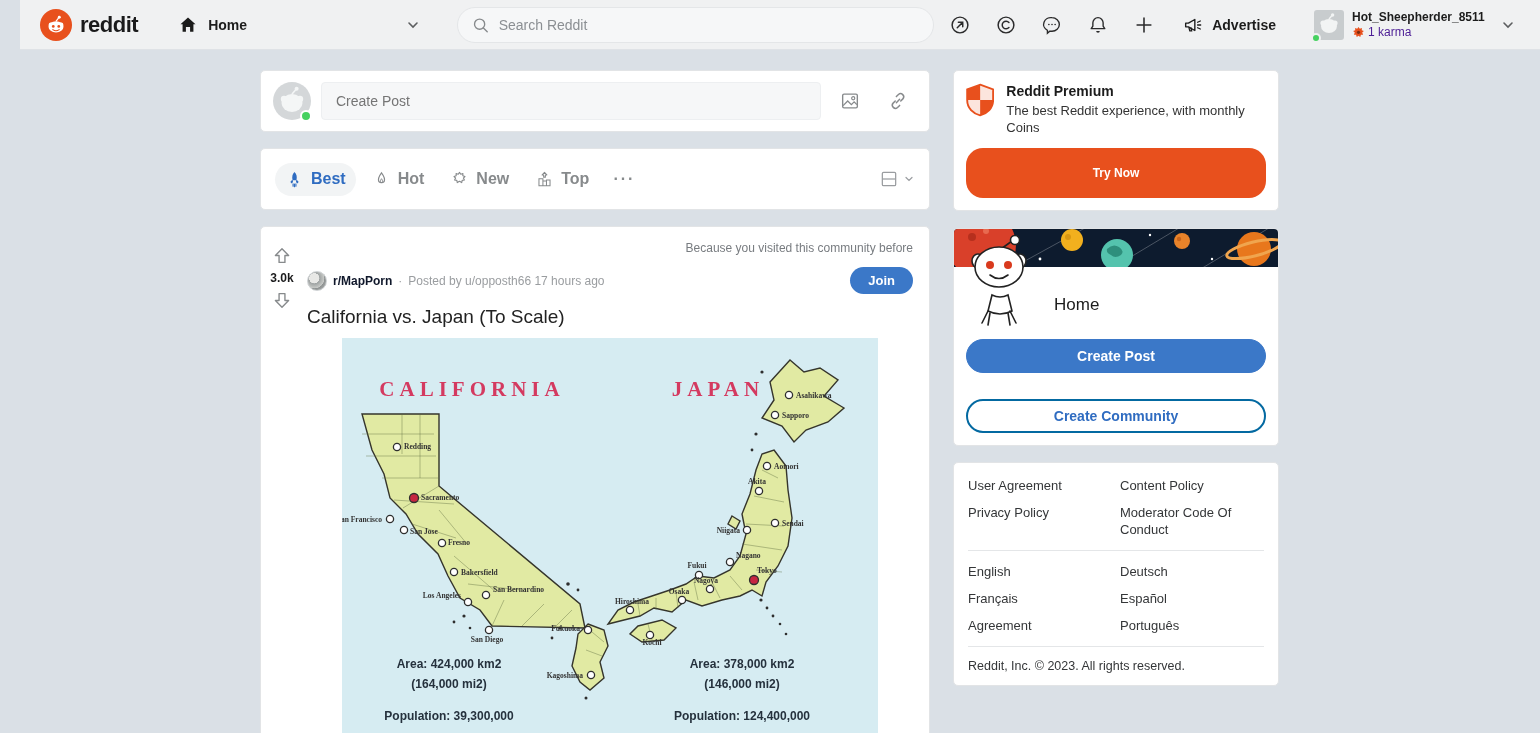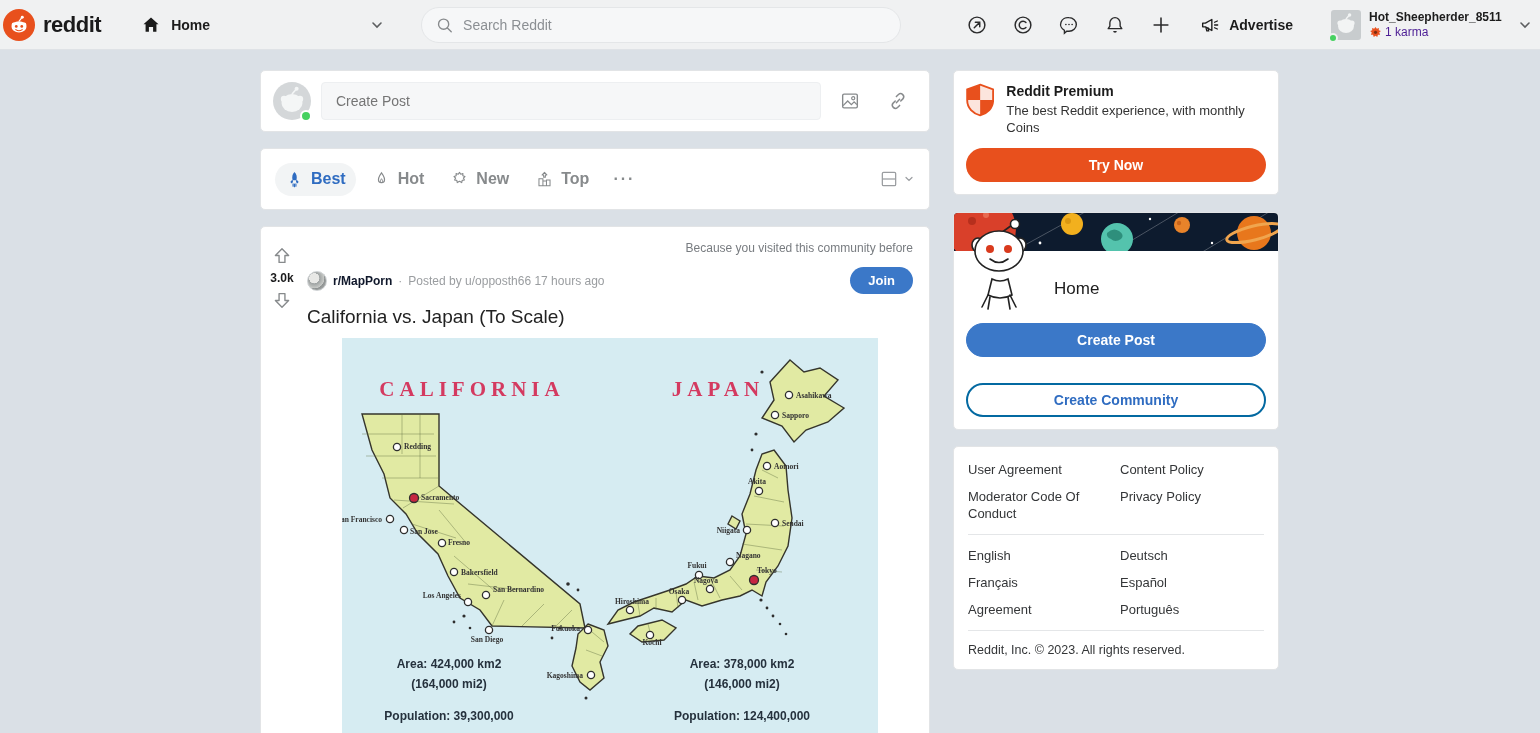--- a/index.html
+++ b/index.html
@@ -1,21 +1,21 @@
 <!DOCTYPE html>
 <html><head>
 <meta charset="utf-8">
 <style>
   * { margin:0; padding:0; box-sizing:border-box; }
   html,body { width:1540px; height:733px; overflow:hidden; }
   body { font-family:"Liberation Sans", sans-serif; background:#dae0e6; color:#1c1c1c; }
 
   
   .topnav { height:50px; background:#f0f1f2; border-bottom:1px solid #dfe2e6;
-            display:flex; align-items:center; padding:0 3px; gap:8px; position:relative; z-index:5; }
+            display:flex; align-items:center; padding:0 20px; gap:8px; position:relative; z-index:5;margin-left:20px; }
   .logo-wrap { display:flex; align-items:center; gap:8px; margin-right:24px; }
   .logo-circle { width:32px; height:32px; border-radius:50%; background:#e8501d; display:flex; align-items:center; justify-content:center; }
   .logo-word { font-size:22px; font-weight:bold; letter-spacing:-0.5px; color:#1a1a1b; }
   .home-select { display:flex; align-items:center; width:260px; height:36px; padding:0 8px; border-radius:4px; cursor:pointer; }
   .home-label { font-weight:bold; font-size:14px; margin-left:10px; }
   .home-chevron { margin-left:auto; color:#5c5e60; }
   .searchbar { display:flex; align-items:center; gap:10px; width:480px; height:36px;
                background:#f6f7f8; border:1px solid #e4e6e8; border-radius:18px; padding:0 14px; margin-left:20px; }
   .searchbar input { border:none; outline:none; background:transparent; font-size:14px; width:100%;
                      font-family:"Liberation Sans", sans-serif; color:#1c1c1c; }
@@ -84,22 +84,22 @@
   .city-dot.capital { fill:#c62641; }
   .city-label { font-family:"Liberation Serif", serif; font-size:7.5px; font-weight:bold; fill:#333; }
   .map-stat { font-size:12px; font-weight:bold; fill:#25313d; text-anchor:middle; font-family:"Liberation Sans", sans-serif; }
   .islet { fill:#2e2e2e; }
 
   
   .premium-card { padding:12px; margin-bottom:17px; }
   .premium-row { display:flex; gap:12px; }
   .premium-title { font-size:14px; font-weight:bold; margin-bottom:3px; }
   .premium-sub { font-size:13px; line-height:17px; color:#333; }
-  .try-now-btn { width:100%; height:34px; margin-top:12px; background:#e8501d; border:none; border-radius:17px;
-                 color:#fff; font-size:14px; font-weight:bold; cursor:pointer; font-family:"Liberation Sans", sans-serif; }
+  .try-now-btn { width:100%; height:50px; margin-top:12px; background:#e8501d; border:none; border-radius:17px;
+                 color:#fff; font-size:12px; font-weight:bold; cursor:pointer; font-family:"Liberation Sans", sans-serif; }
 
   .home-card { margin-bottom:16px; overflow:hidden; }
   .home-banner { height:38px; display:block; }
   .home-card-body { position:relative; padding:12px; }
   .snoo { position:absolute; top:-32px; left:8px; }
   .home-card-title { font-size:17px; font-weight:500; margin:16px 0 0 88px; }
   .home-card-desc { font-size:14.5px; line-height:22px; color:#1c1c1c; margin-top:30px; }
   .side-btn { display:block; width:100%; height:34px; border-radius:17px; font-size:14px; font-weight:bold;
               cursor:pointer; font-family:"Liberation Sans", sans-serif; }
   .side-btn.filled { margin-top:24px; background:#3b78c8; border:1px solid #3b78c8; color:#fff; }
@@ -470,22 +470,22 @@
         <div class="home-card-title">Home</div>
         <button class="side-btn filled">Create Post</button>
         <button class="side-btn outline">Create Community</button>
       </div>
     </div>
 
     <div class="card footer-card">
       <div class="footer-grid">
         <span class="footer-link">User Agreement</span>
         <span class="footer-link">Content Policy</span>
+        <span class="footer-link">Privacy Policy</span>
         <span class="footer-link">Moderator Code Of Conduct</span>
-        <span class="footer-link">Privacy Policy</span>
       </div>
       <hr class="footer-divider">
       <div class="footer-grid">
         <span class="footer-link">English</span>
         <span class="footer-link">Deutsch</span>
         <span class="footer-link">Français</span>
         <span class="footer-link">Español</span>
         <span class="footer-link">Agreement</span>
         <span class="footer-link">Português</span>
       </div>

